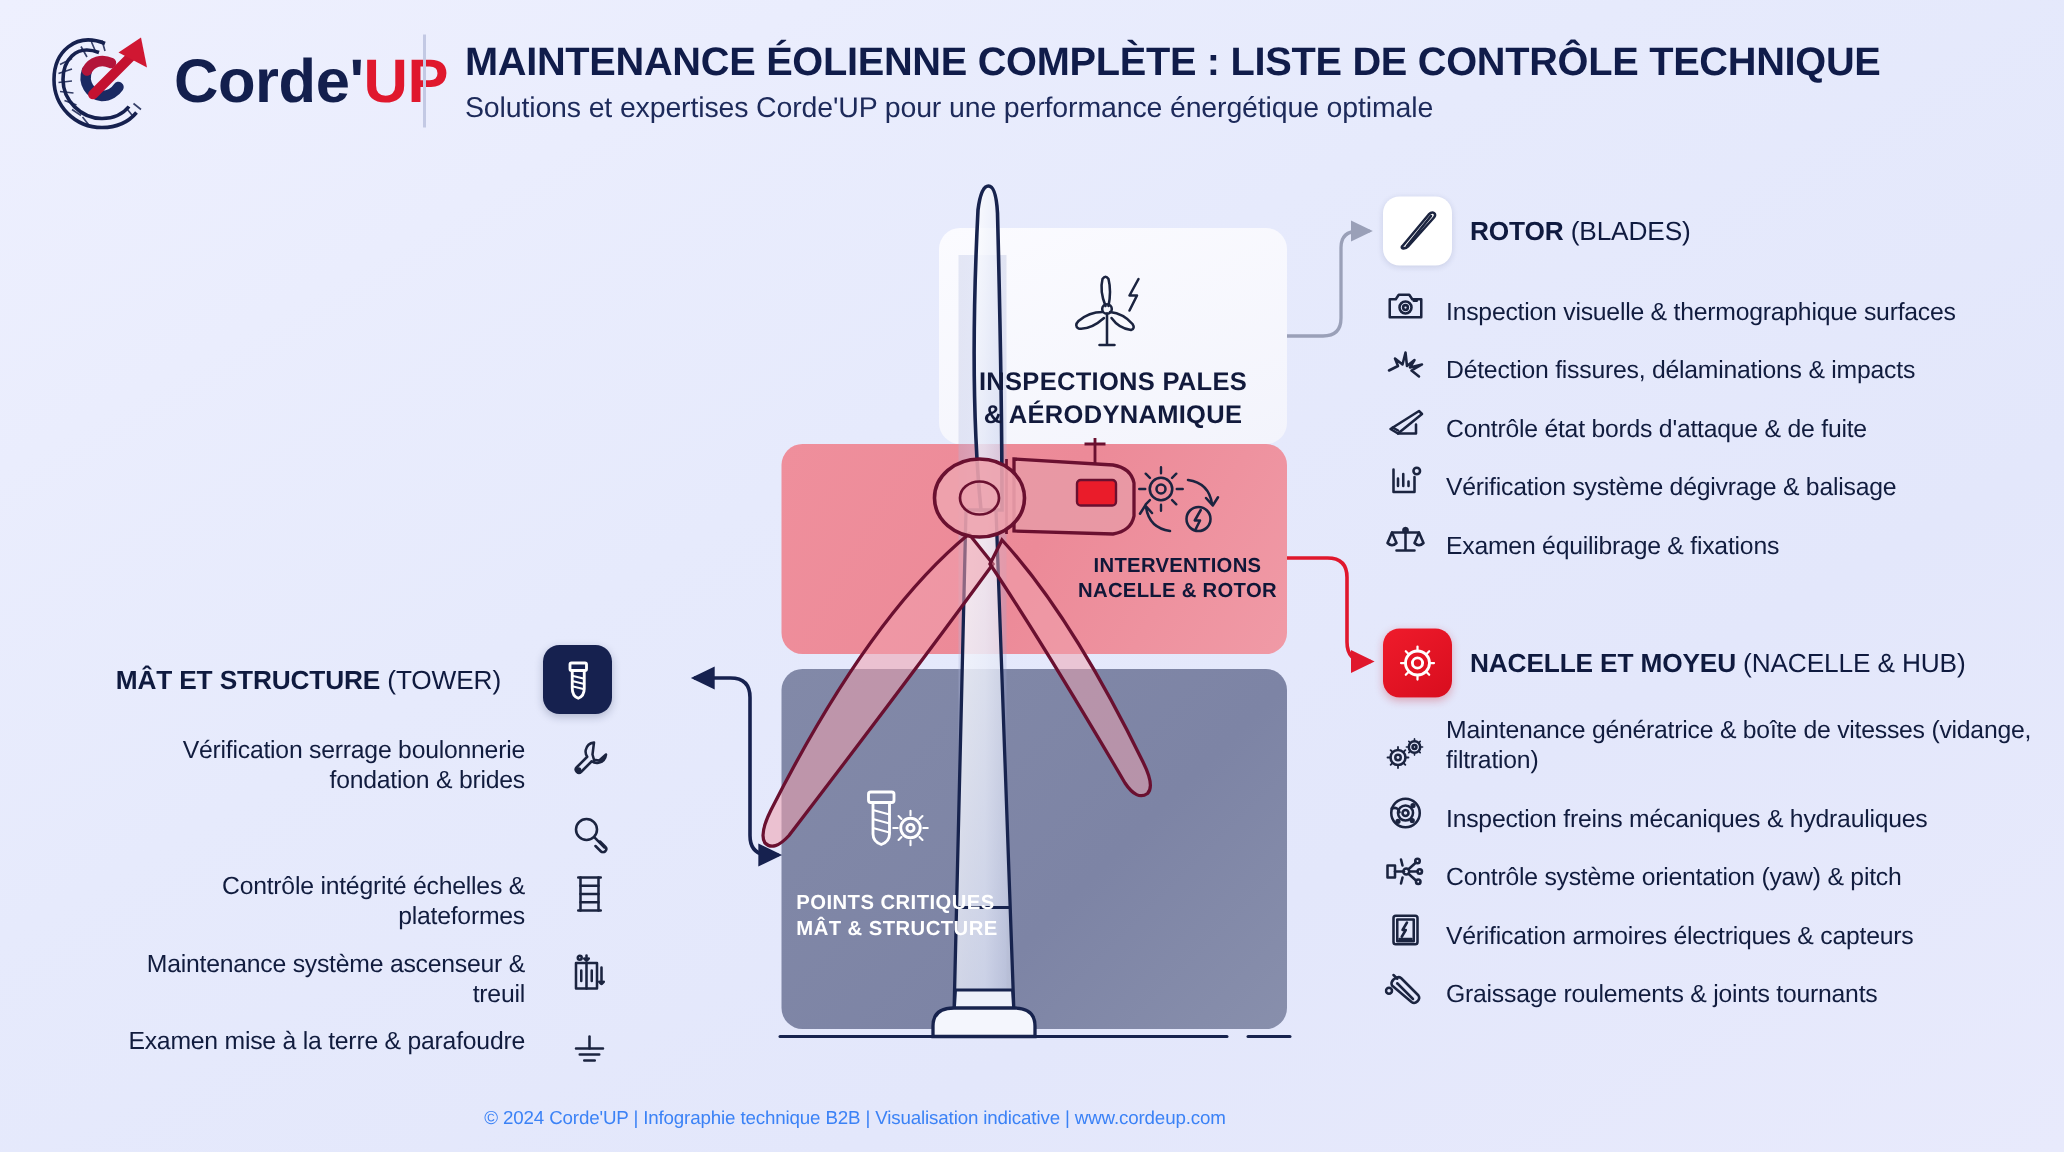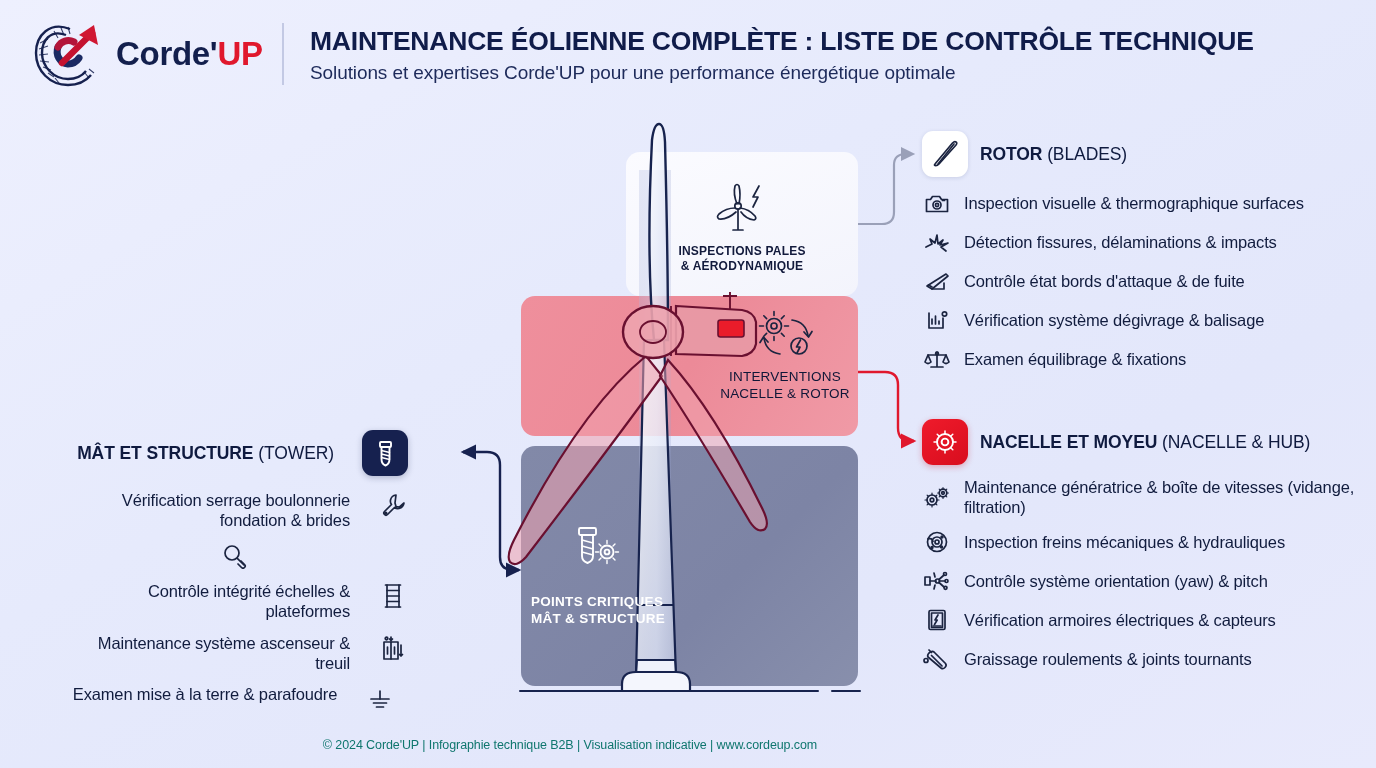--- a/index.html
+++ b/index.html
@@ -9,80 +9,80 @@
     background: linear-gradient(150deg,#eef0fe 0%,#e6eafc 40%,#e3e7fb 70%,#e8eafc 100%);
     color:#111827;
     position:relative;
     overflow:hidden;
   }
 
   
   #header { position:absolute; left:0; top:0; width:1376px; height:108px; display:flex; align-items:center; }
   #logo-block { display:flex; align-items:center; margin-left:28px; width:250px; }
   #logo-mark { width:92px; height:78px; flex:0 0 92px; }
-  #logo-word { font-size:33px; font-weight:bold; letter-spacing:-.3px; margin-left:-4px; }
+  #logo-word { font-size:41px; font-weight:bold; letter-spacing:-.3px; margin-left:-4px; }
   #logo-word .n { color:#131f4d; }
   #logo-word .r { color:#e0182d; }
   #header-divider { width:2px; height:62px; background:#c3c9e4; margin:0 26px 0 4px; }
   #title-block { padding-top:2px; }
   #main-title { font-size:26.5px; font-weight:bold; color:#101c4a; letter-spacing:-.2px; white-space:nowrap; }
   #sub-title { font-size:19px; color:#1d2a5a; margin-top:5px; letter-spacing:-.1px; white-space:nowrap; }
 
   
   .panel { position:absolute; border-radius:14px; }
   #panel-blades { left:626px; top:152px; width:232px; height:144px;
     background:linear-gradient(160deg,#fbfbff 0%,#f3f4fc 100%); }
   #panel-nacelle { left:521px; top:296px; width:337px; height:140px;
     background:linear-gradient(120deg,#ef8f9c 0%,#ec8a98 50%,#f09aa6 100%); }
   #panel-tower { left:521px; top:446px; width:337px; height:240px;
     background:linear-gradient(135deg,#8289a8 0%,#7d84a5 60%,#888fac 100%); }
 
   .panel-inner { position:absolute; display:flex; flex-direction:column; align-items:center; }
   #blades-inner { left:626px; top:182px; width:232px; text-align:center; }
-  #blades-label { font-size:12px; font-weight:bold; color:#121a3c; line-height:1.28; letter-spacing:.2px; margin-top:8px; }
+  #blades-label { font-size:17px; font-weight:bold; color:#121a3c; line-height:1.28; letter-spacing:.2px; margin-top:8px; }
   #nacelle-inner { left:700px; top:310px; width:170px; text-align:center; }
-  #nacelle-label { font-size:13.5px; font-weight:normal; color:#101738; line-height:1.28; letter-spacing:.2px; margin-top:6px; }
+  #nacelle-label { font-size:13.5px; font-weight:bold; color:#101738; line-height:1.28; letter-spacing:.2px; margin-top:6px; }
   #tower-inner { left:528px; top:525px; width:140px; text-align:left;gap:16px; }
   #tower-label { font-size:13.5px; font-weight:bold; color:#ffffff; line-height:1.28; letter-spacing:.3px; margin-top:6px; }
 
   #turbine-art { position:absolute; left:440px; top:110px; width:470px; height:610px; pointer-events:none; }
 
   
   .sec-badge { width:46px; height:46px; border-radius:11px; display:flex; align-items:center; justify-content:center; flex:0 0 46px; }
   .badge-blades { background:#ffffff; box-shadow:0 1px 4px rgba(30,40,90,.14); }
   .badge-nacelle { background:linear-gradient(145deg,#ef1b2b 0%,#d80d1e 100%); box-shadow:0 2px 6px rgba(200,20,35,.3); }
   .badge-tower { background:#16214f; box-shadow:0 2px 6px rgba(20,30,70,.25); }
   .sec-title { font-size:17.5px; color:#0f1a3f; letter-spacing:-.1px; white-space:nowrap; }
   .sec-title b { font-weight:bold; }
   .sec-title span { font-weight:normal; }
 
   
   #col-blades { position:absolute; left:922px; top:131px; width:450px; }
   #col-nacelle { position:absolute; left:922px; top:419px; width:452px; }
   .sec-head-r { display:flex; align-items:center; gap:12px; }
   .sec-head-r .sec-title { margin-top:1px; }
   .list-r { margin-top:12px; }
-  .row-r { display:flex; align-items:center; gap:12px; margin-bottom:10px; }
+  .row-r { display:flex; align-items:flex-end; gap:12px; margin-bottom:10px; }
   .row-r .ico { width:30px; height:28px; flex:0 0 30px; display:flex; align-items:center; justify-content:center; margin-top:1px; }
   .row-r .txt { font-size:16.5px; color:#111c3e; line-height:1.22; letter-spacing:-.15px; }
 
   
   #col-tower { position:absolute; left:60px; top:430px; width:348px; }
   .sec-head-l { display:flex; align-items:center; justify-content:flex-end; gap:28px; }
   .list-l { margin-top:14px; }
-  .row-l { display:flex; align-items:flex-start; justify-content:center; gap:28px; margin-bottom:11px; }
+  .row-l { display:flex; align-items:flex-start; justify-content:flex-end; gap:28px; margin-bottom:11px; }
   .row-l .ico { width:30px; height:28px; flex:0 0 30px; display:flex; align-items:center; justify-content:center; margin-top:1px; }
   .row-l .txt { font-size:16.5px; color:#111c3e; line-height:1.22; text-align:right; letter-spacing:-.15px; }
 
   
   #connectors { position:absolute; left:0; top:0; width:1376px; height:768px; pointer-events:none; }
 
   
   #footer { position:absolute; left:0; top:738px; width:1140px; text-align:center;
-    font-size:12.5px; color:#0f766e; letter-spacing:-.1px; }
+    font-size:12.5px; color:#3b82f6; letter-spacing:-.1px; }
 
   .ik { stroke:#1b2440; stroke-width:1.7; fill:none; stroke-linecap:round; stroke-linejoin:round; }
   .iw { stroke:#ffffff; stroke-width:1.9; fill:none; stroke-linecap:round; stroke-linejoin:round; }
 </style>
 </head>
 <body>
 
 <div id="header">
   <div id="logo-block">
     <svg id="logo-mark" viewBox="0 0 92 78">

